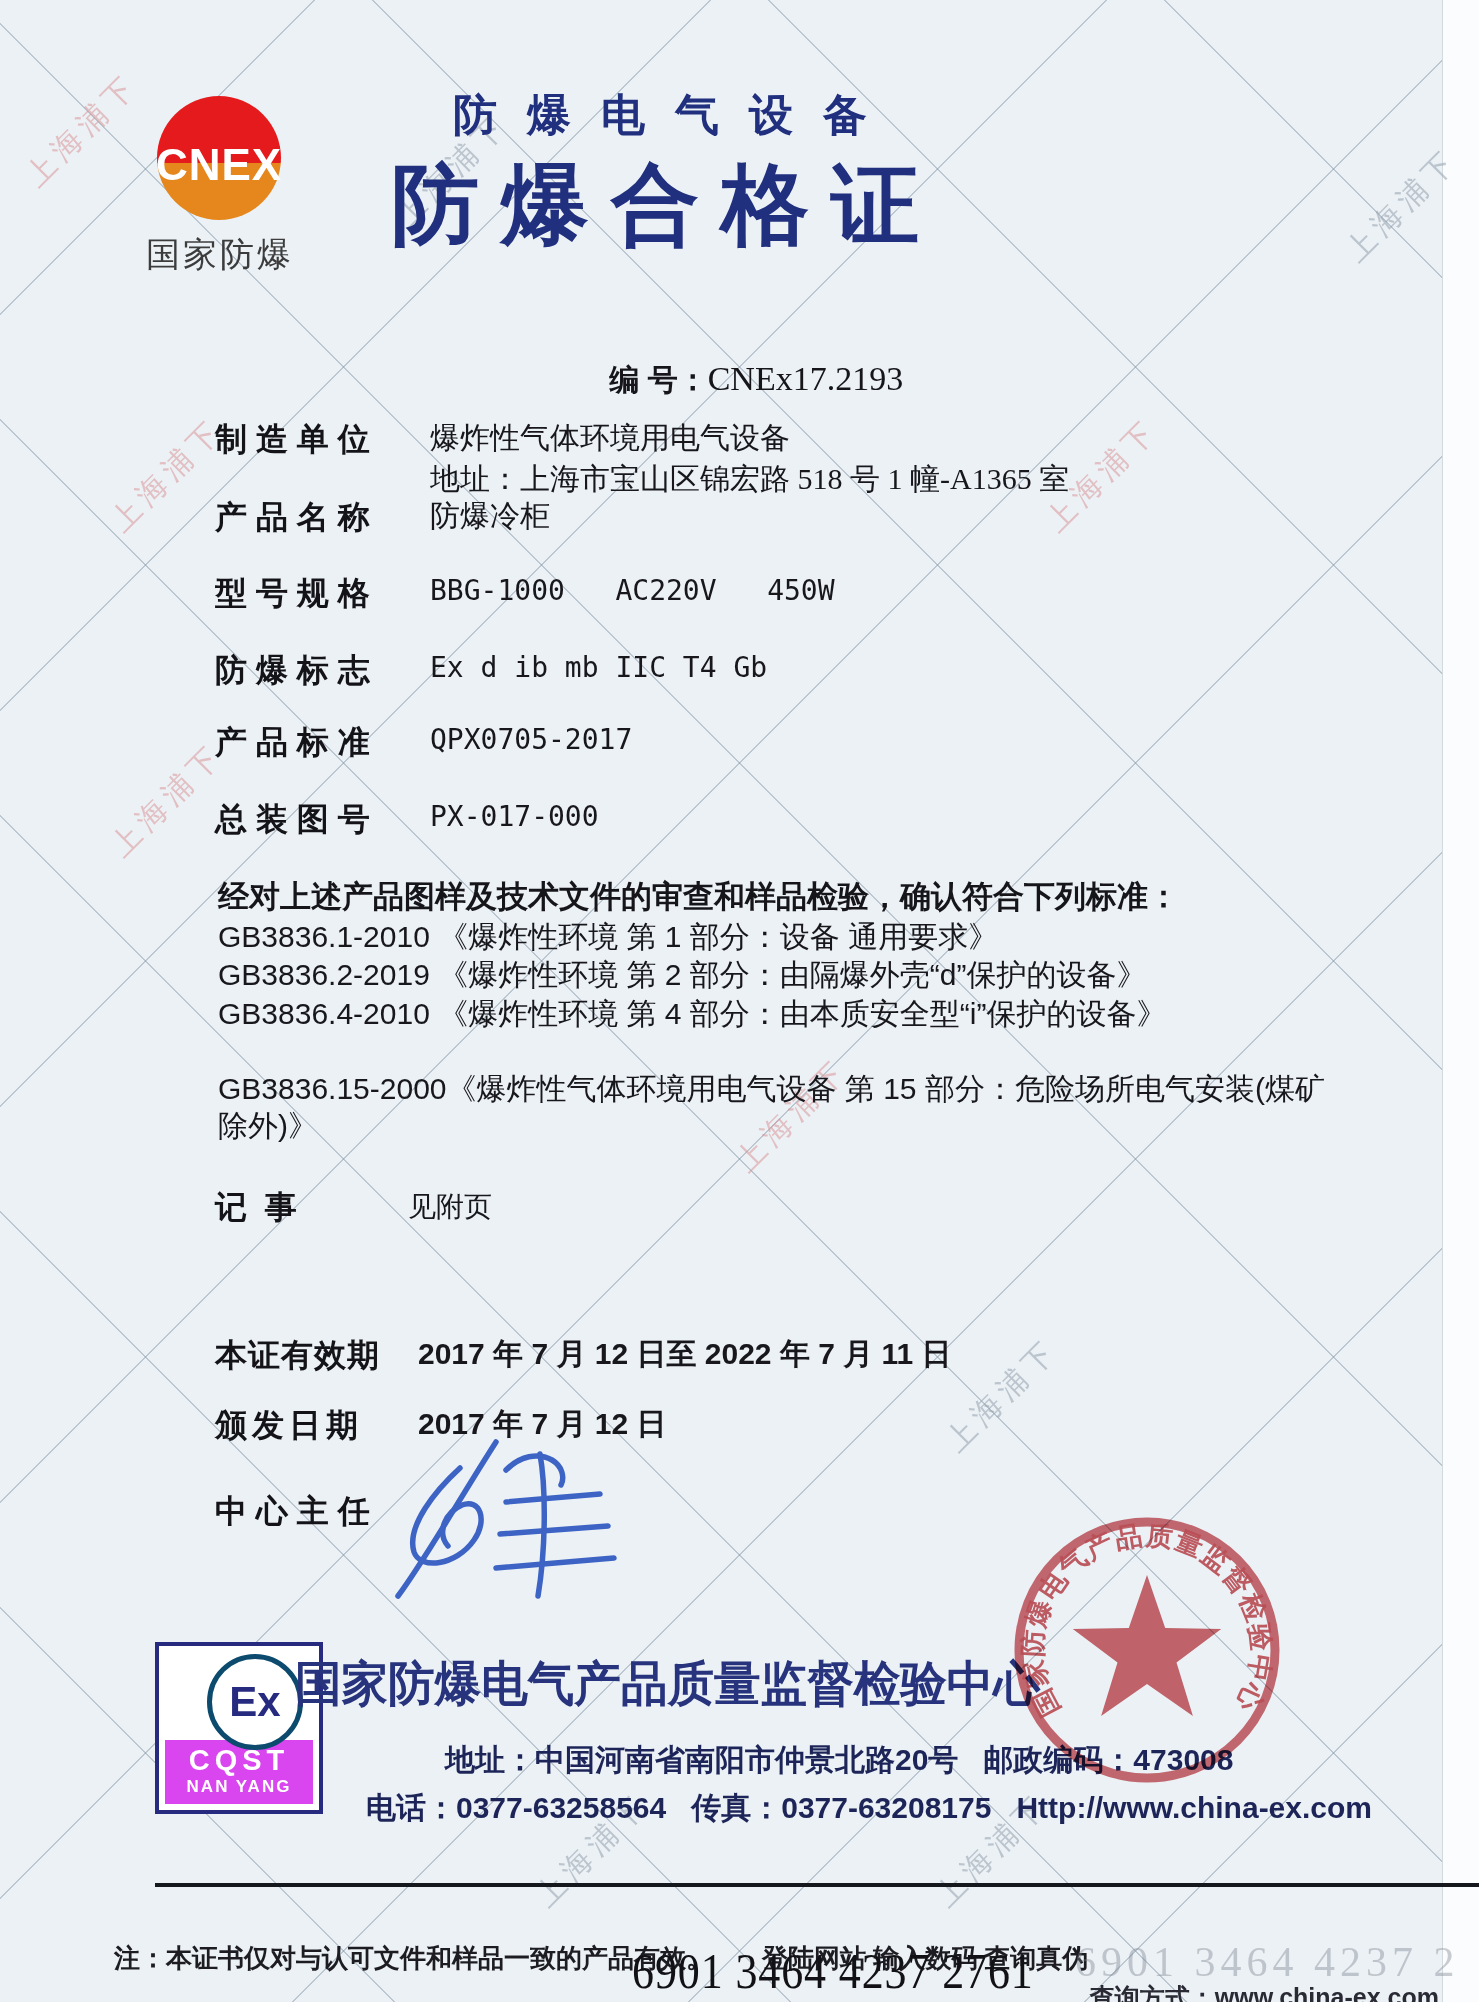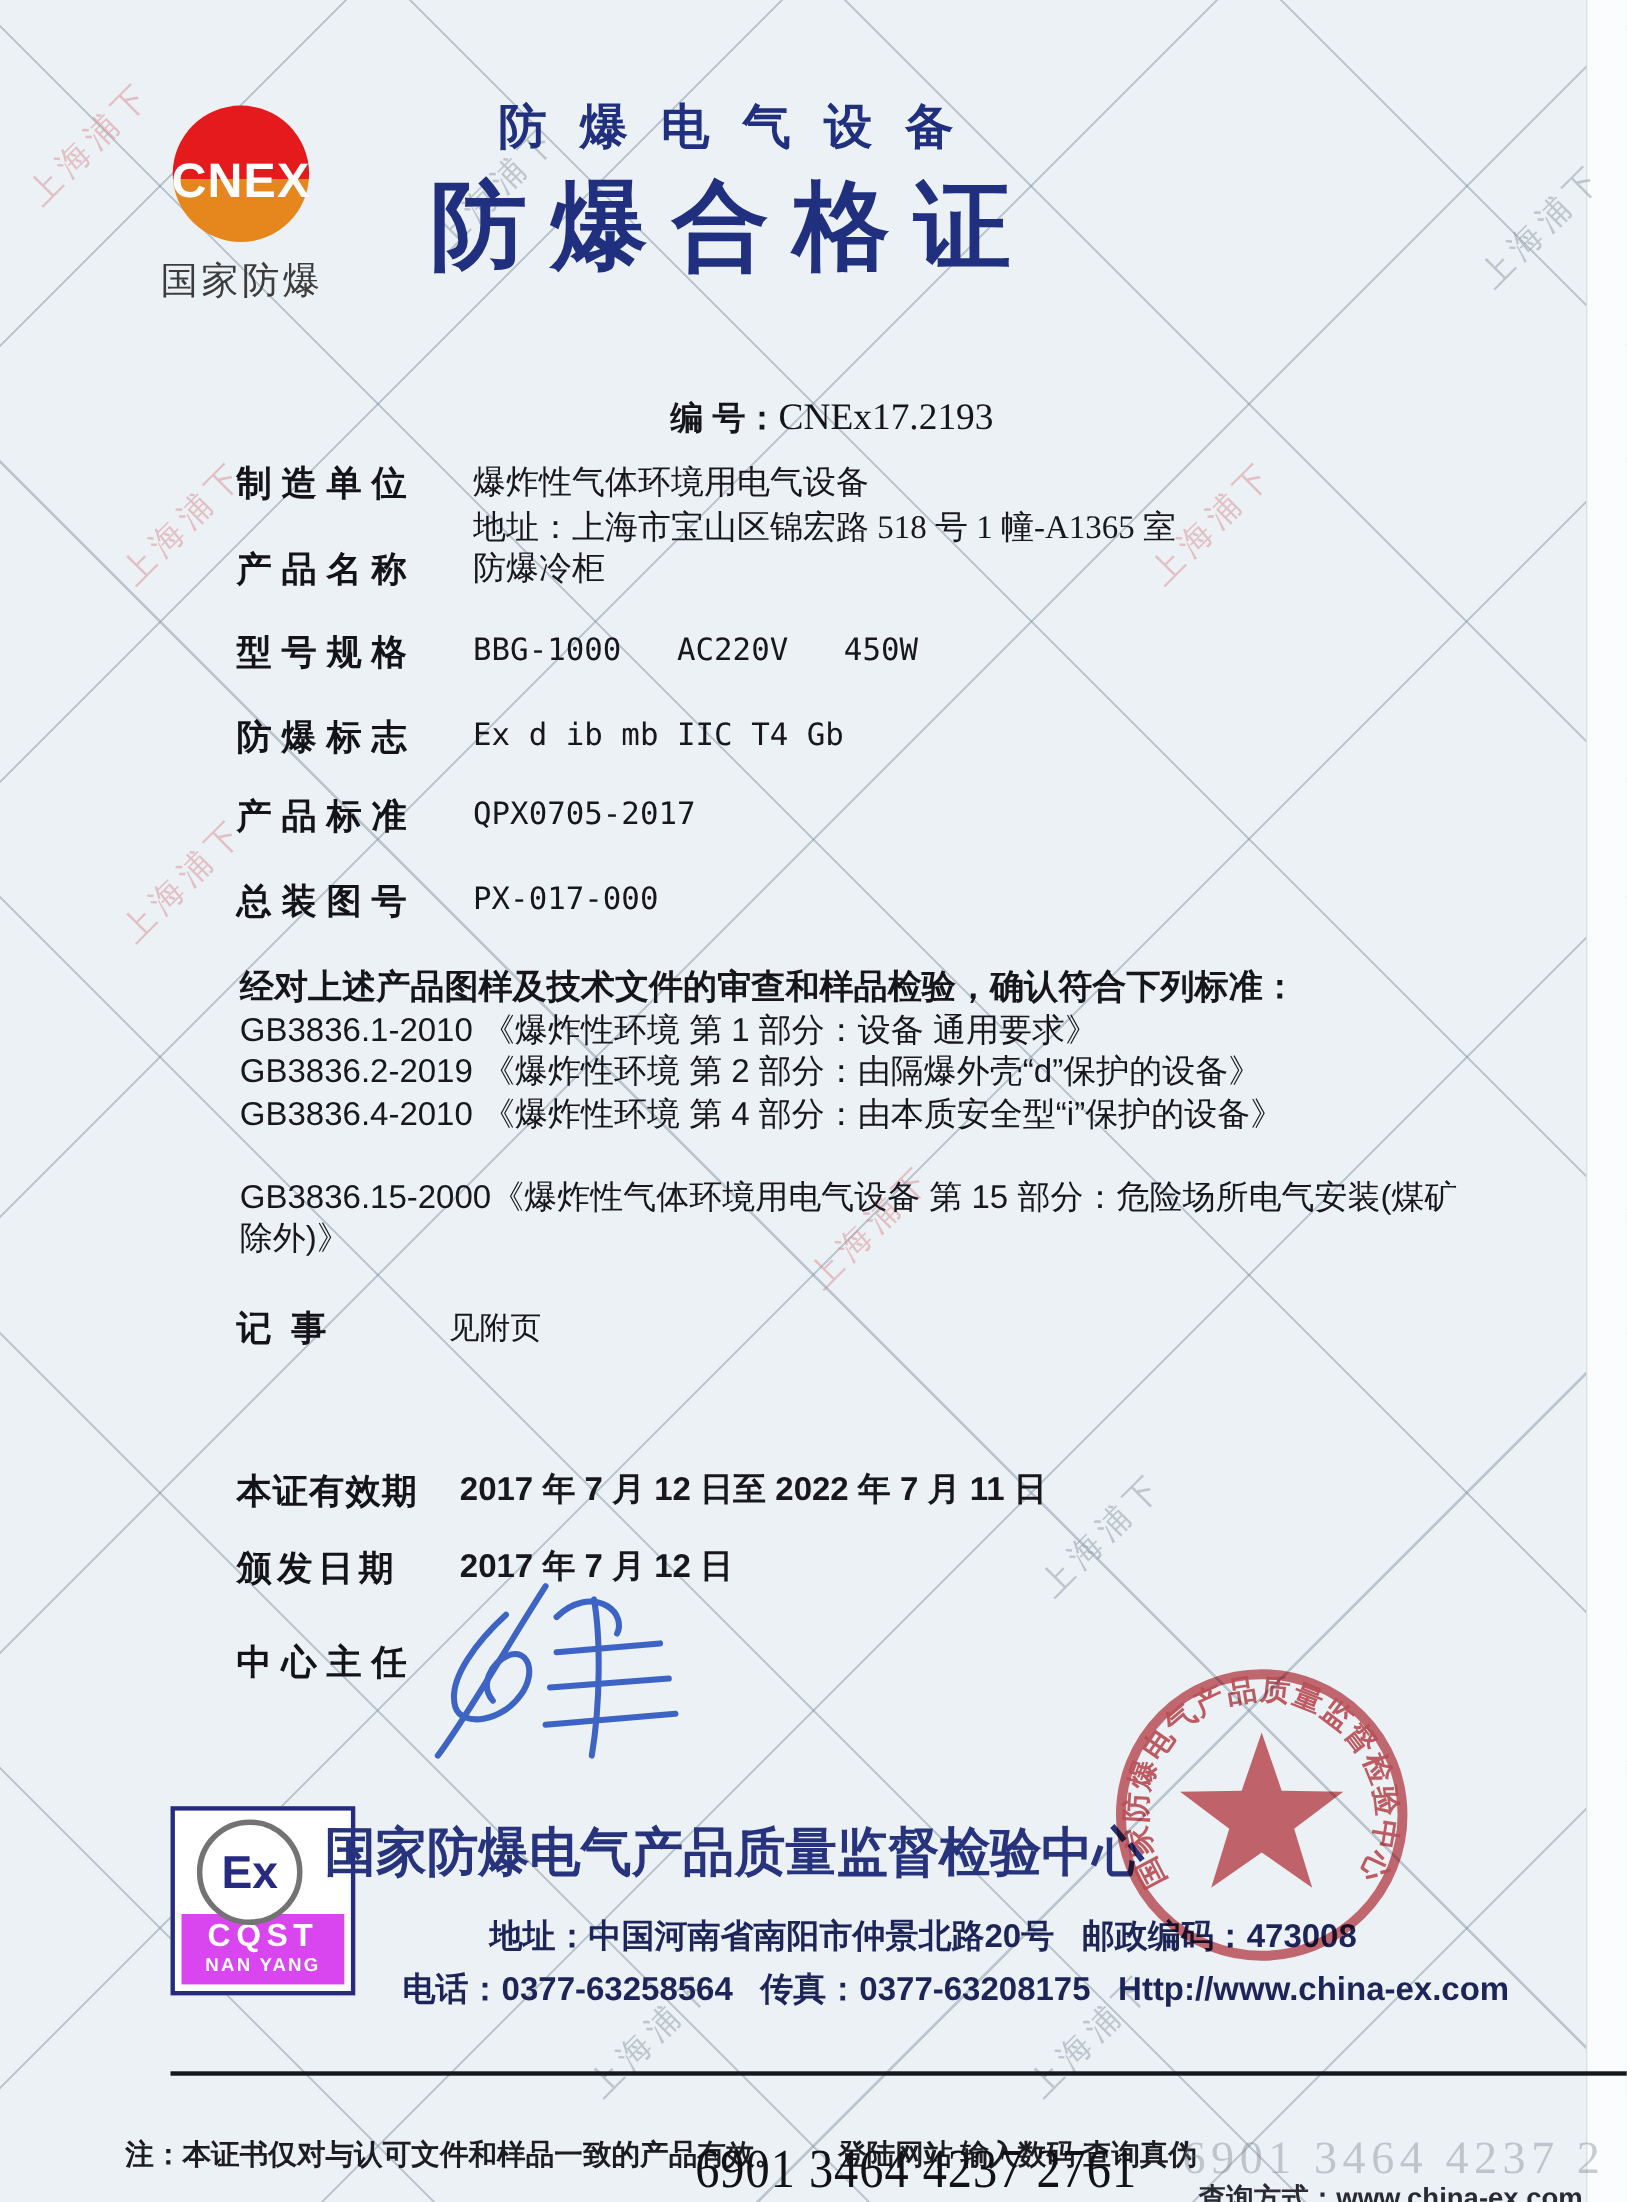--- a/index.html
+++ b/index.html
@@ -31,21 +31,21 @@
   
   .flabel{position:absolute;left:215px;font-size:32px;font-weight:700;color:#141418;white-space:pre;}
   .fval{position:absolute;left:430px;font-size:30px;color:#17171c;white-space:pre;
     font-family:"Liberation Serif",serif;}
   .fval.mono{font-family:"DejaVu Sans Mono",monospace;font-size:28px;}
   .para{position:absolute;left:218px;width:1110px;font-size:31px;font-weight:700;color:#15151a;}
   .std{position:absolute;left:218px;width:1115px;font-size:30px;color:#17171c;line-height:37px;}
   
   .badge{position:absolute;left:155px;top:1642px;width:168px;height:172px;box-sizing:border-box;
     border:4px solid #262b80;background:#fff;}
-  .badge .circ{position:absolute;left:20px;top:8px;width:86px;height:86px;border:5px solid #737373;
+  .badge .circ{position:absolute;left:48px;top:8px;width:86px;height:86px;border:5px solid #0c4a6e;
     border-radius:50%;background:#fff;z-index:2;display:flex;align-items:center;justify-content:center;}
   .badge .circ span{font-size:42px;font-weight:bold;color:#262b80;}
   .badge .band{position:absolute;left:6px;right:6px;bottom:6px;height:64px;background:#d946ef;z-index:1;
     text-align:center;color:#fff;}
   .badge .band .cqst{display:block;margin-top:4px;font-size:29px;font-weight:bold;letter-spacing:5px;}
   .badge .band .city{display:block;font-size:17px;font-weight:bold;letter-spacing:2px;}
   .center-name{position:absolute;left:295px;top:1652px;width:745px;font-size:48px;font-weight:bold;
     color:#27337c;white-space:pre;transform:scaleX(.97);transform-origin:left;z-index:2;}
   .addr-line{position:absolute;left:445px;top:1740px;font-size:30px;font-weight:700;color:#1d2558;white-space:pre;z-index:2;}
   .phone-line{position:absolute;left:366px;top:1788px;font-size:30px;font-weight:700;color:#1d2558;white-space:pre;z-index:2;}

